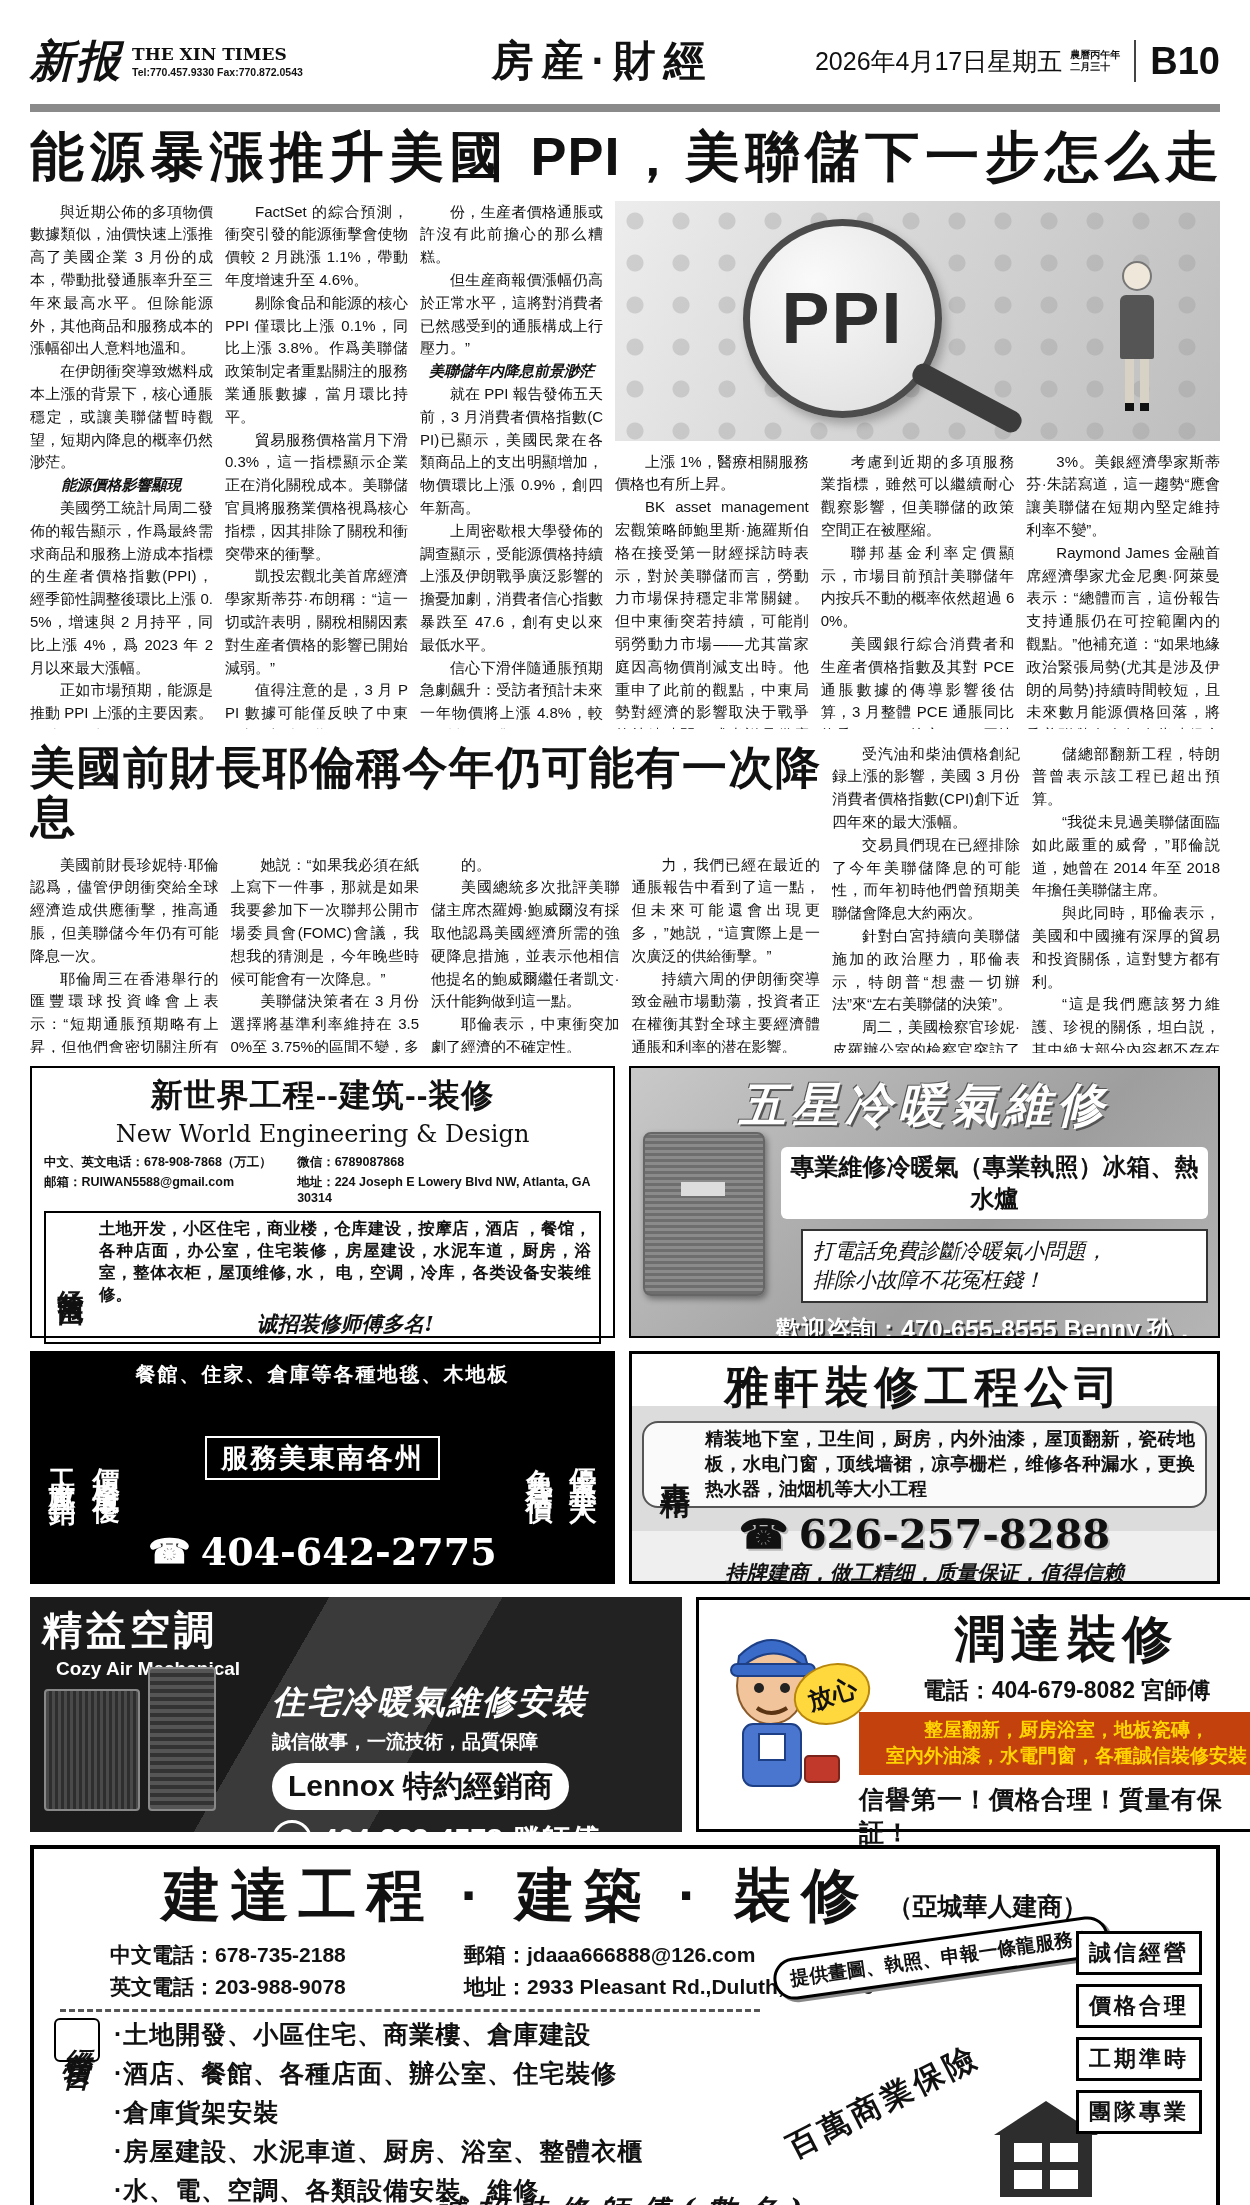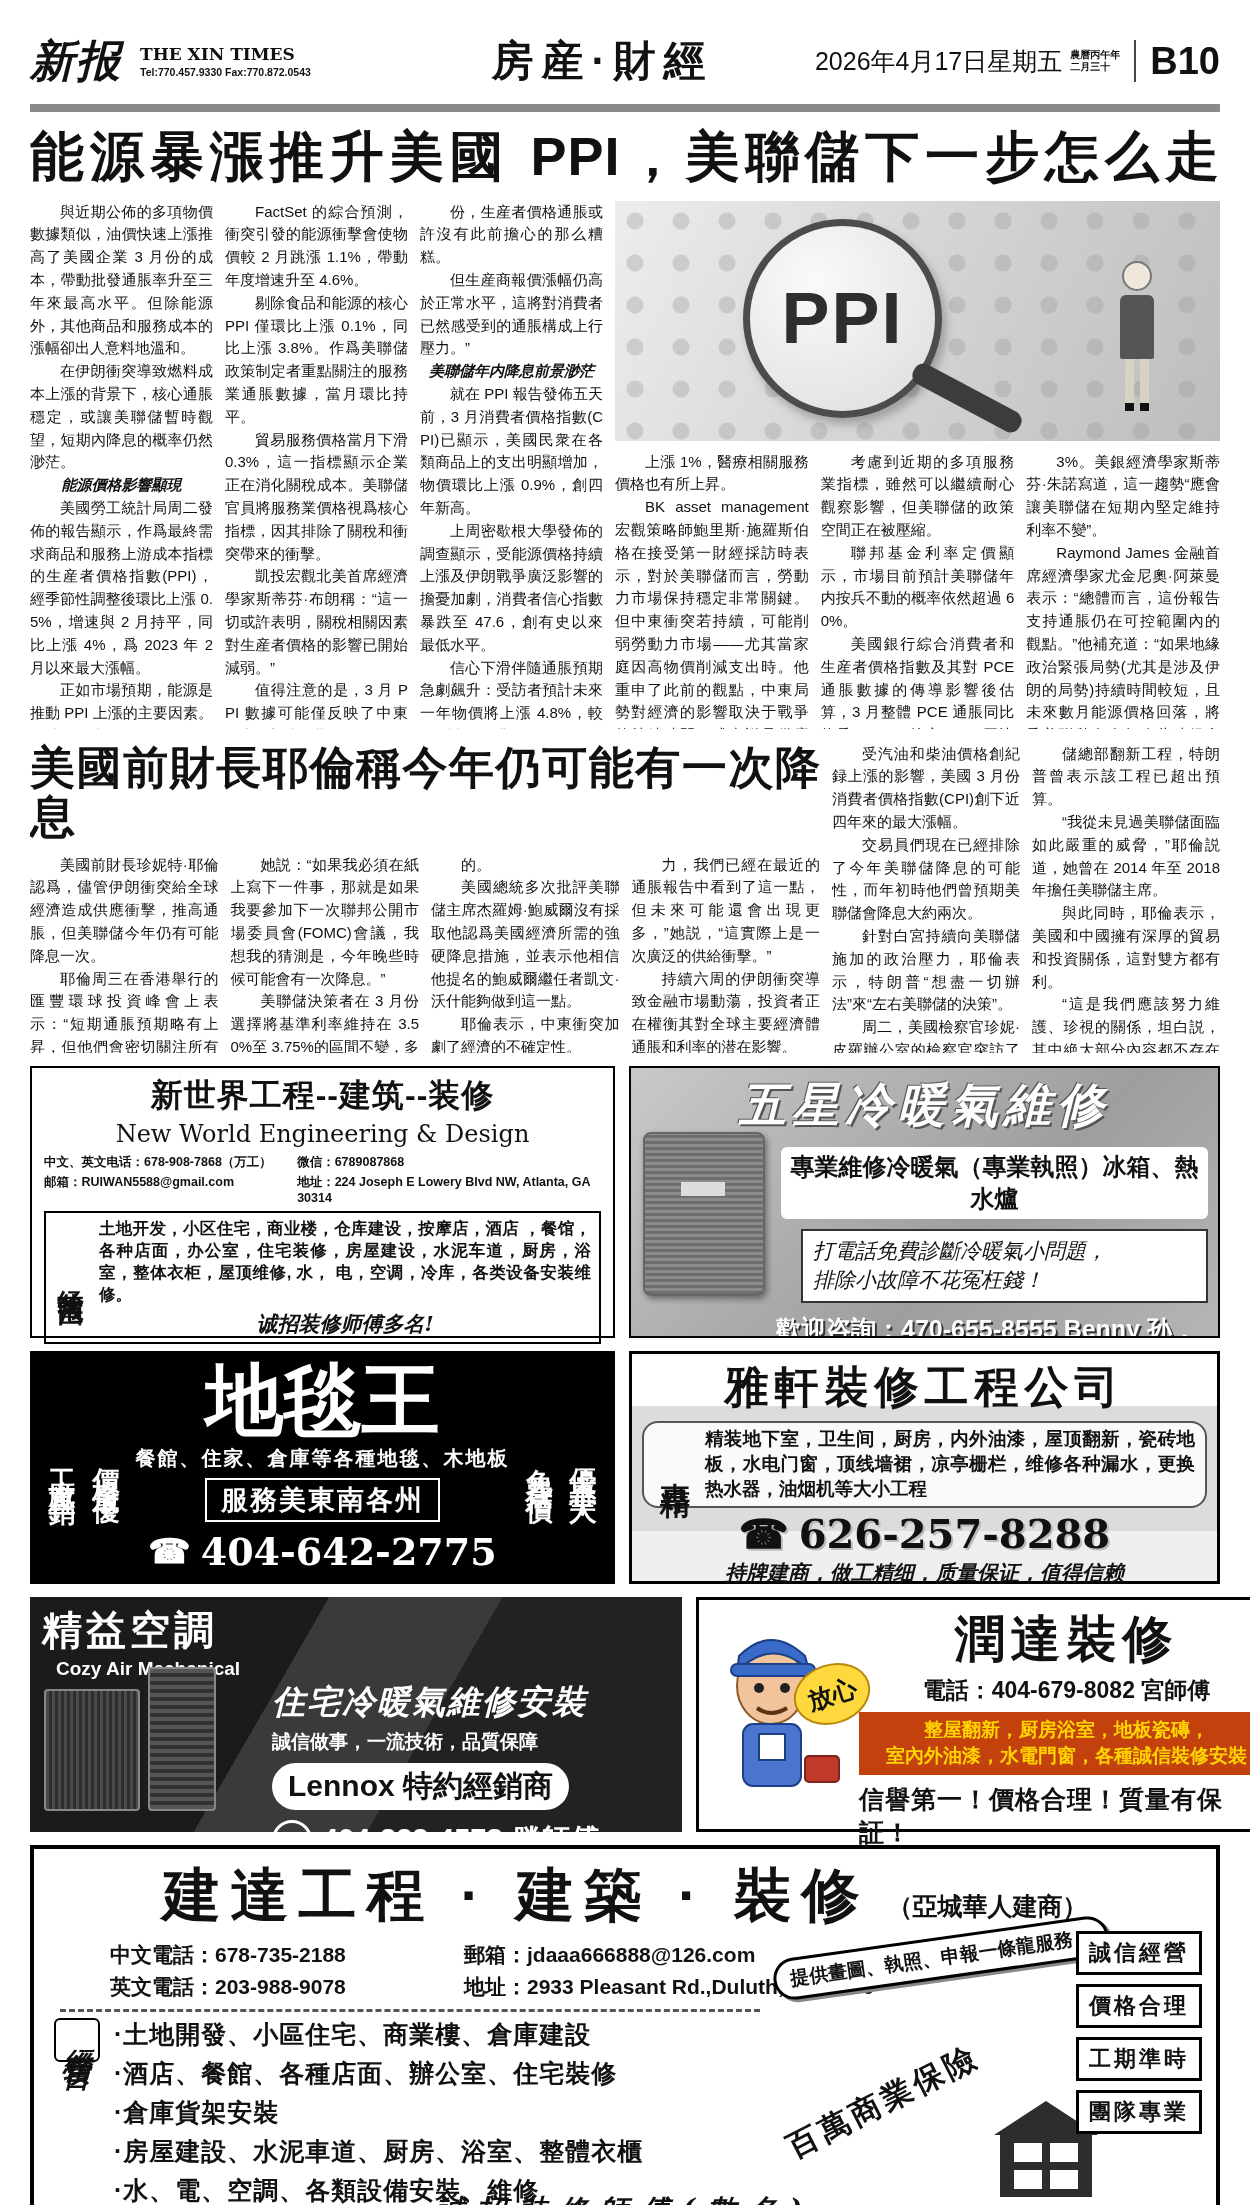--- a/index.html
+++ b/index.html
@@ -1,20 +1,20 @@
 <!DOCTYPE html>
 <html><head>
 <meta charset="utf-8">
 <style>
   html,body{margin:0;padding:0;background:#e9e9e9;}
   .page{width:1250px;height:2205px;margin:0 auto;background:#fff;box-sizing:border-box;
         padding:22px 30px 0 30px;font-family:"Liberation Sans",sans-serif;color:#111;overflow:hidden;position:relative;}
   
   .masthead{display:flex;align-items:center;justify-content:space-between;height:78px;}
-  .logo-block{display:flex;align-items:center;gap:18px;width:360px;}
+  .logo-block{display:flex;align-items:center;gap:10px;width:360px;}
   .logo-cn{font-family:"DejaVu Serif",serif;font-weight:bold;font-style:italic;font-size:44px;letter-spacing:2px;}
   .logo-sub{display:flex;flex-direction:column;justify-content:center;}
   .logo-en{font-family:"DejaVu Serif",serif;font-weight:bold;font-size:17px;}
   .logo-tel{font-size:10.5px;font-weight:bold;margin-top:2px;}
   .section-title{font-size:42px;font-weight:900;letter-spacing:8px;}
   .date-block{display:flex;align-items:center;gap:8px;}
   .date-main{font-size:25px;font-family:Liberation Sans, sans-serif;}
   .lunar{font-size:10px;line-height:1.2;font-weight:bold;}
   .vline{width:2px;height:42px;background:#444;margin:0 6px;}
   .page-no{font-size:38px;font-weight:900;}
@@ -314,21 +314,20 @@
     </div>
   </div>
 
   <div class="ads-row">
     <div class="ad-carpet">
       <div class="vpair">
         <span class="vtext">工廠直銷</span>
         <span class="vtext">價格最優</span>
       </div>
       <div class="carpet-mid">
-        <div class="carpet-title">地毯王</div>
         <div class="carpet-line">餐館、住家、倉庫等各種地毯、木地板</div>
         <div class="carpet-service">服務美東南各州</div>
         <div class="carpet-phone">
           <span class="ic">☎</span>
           <span>404-642-2775</span>
         </div>
       </div>
       <div class="vpair">
         <span class="vtext">免費估價</span>
         <span class="vtext">優惠華人</span>

